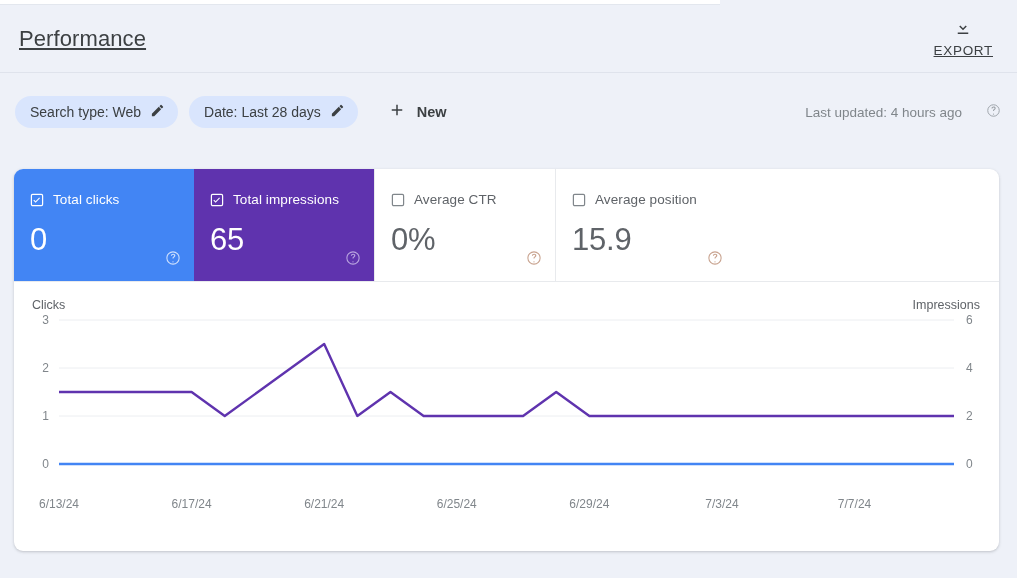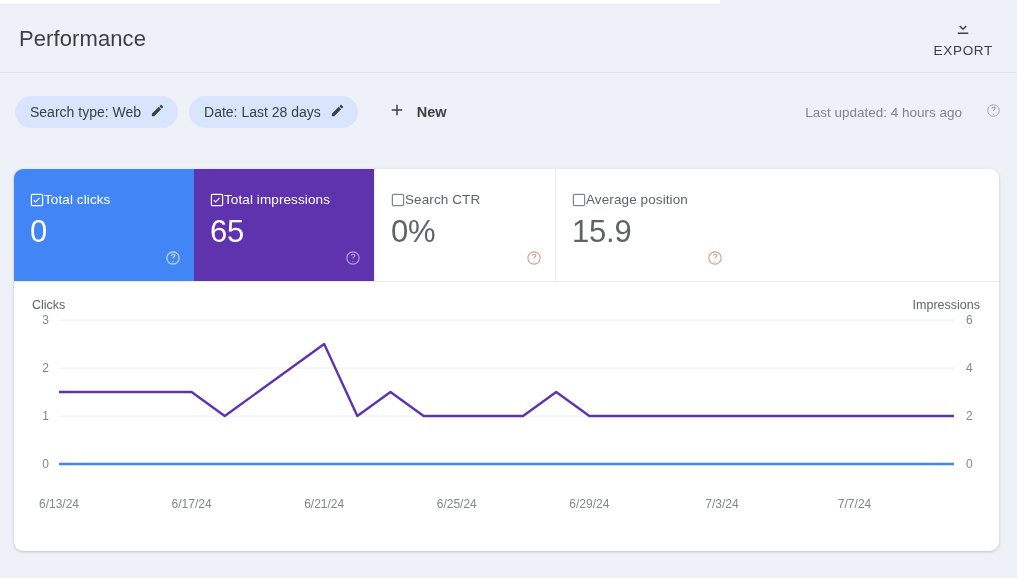--- a/index.html
+++ b/index.html
@@ -44,20 +44,21 @@
     position: absolute;
     top: 5px; left: 0;
     width: 1017px;
     height: 68px;
     background: #eef1f8;
     display: flex;
     align-items: center;
     justify-content: space-between;
     padding: 0 20px 0 19px;
     border-bottom: 1px solid #dfe3ec;
+    text-decoration: underline;
   }
   .page-title {
     font-size: 22px;
     font-weight: 400;
     color: #3c4043;
     letter-spacing: .1px;
   }
   .export-btn {
     display: flex;
     align-items: center;
@@ -150,21 +151,22 @@
     padding: 23px 16px 0 16px;
     cursor: pointer;
   }
   .metric.clicks      { background: #4285f4; width: 180px; }
   .metric.impressions { background: #5f33ae; width: 180px; }
   .metric.plain       { background: #ffffff; border-left: 1px solid #e8eaed; }
 
   .metric-head {
     display: flex;
     align-items: center;
-    margin-bottom: 5px;
+    gap: 9px;
+    margin-bottom: 13px;
   }
   .metric-name {
     font-size: 13.5px;
     font-weight: 500;
     letter-spacing: .1px;
     white-space: nowrap;
   }
   .metric.clicks .metric-name,
   .metric.impressions .metric-name { color: #ffffff; }
   .metric.plain .metric-name { color: #5f6368; font-weight: 400; }
@@ -313,21 +315,21 @@
       </span>
     </div>
 
     <div class="metric plain" style="width:181px;">
       <div class="metric-head">
         <span class="cb">
           <svg width="14" height="14" viewBox="0 0 24 24">
             <rect x="2.4" y="2.4" width="19.2" height="19.2" rx="2.2" fill="none" stroke="#80868b" stroke-width="2.1"></rect>
           </svg>
         </span>
-        <span class="metric-name">Search CTR</span>
+        <span class="metric-name">Average CTR</span>
       </div>
       <div class="metric-value">0%</div>
       <span class="help">
         <svg width="16" height="16" viewBox="0 0 24 24">
           <circle cx="12" cy="12" r="9.2" fill="none" stroke="#c8a28e" stroke-width="1.6"></circle>
           <path d="M12 16.8a.95.95 0 1 0 0 1.9.95.95 0 0 0 0-1.9zm.1-11.2c-1.9 0-3.2 1.2-3.3 3h1.6c.1-1 .7-1.6 1.7-1.6s1.6.6 1.6 1.4c0 .7-.3 1.1-1.2 1.7-.9.6-1.3 1.2-1.25 2.3v.5h1.6v-.4c0-.8.3-1.2 1.2-1.8 1-.7 1.45-1.4 1.45-2.4 0-1.6-1.3-2.7-3.4-2.7z" fill="#c8a28e"></path>
         </svg>
       </span>
     </div>
 

